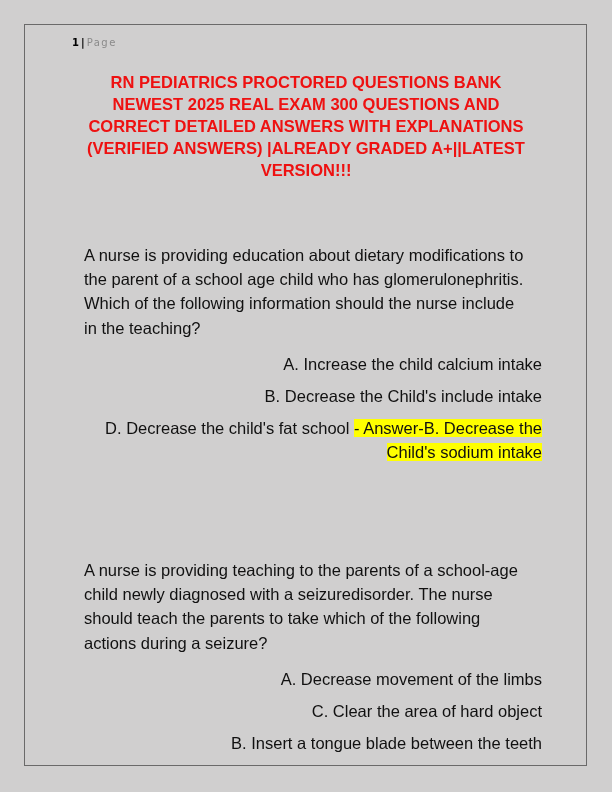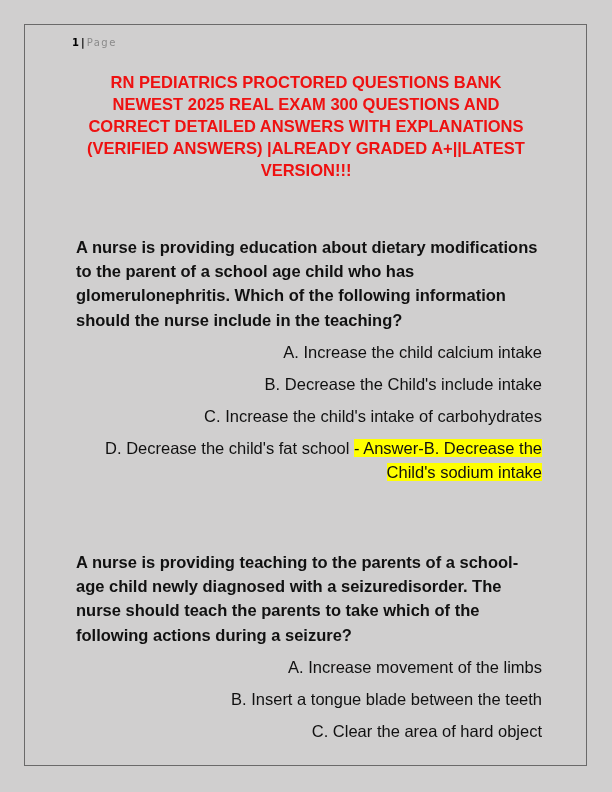--- a/index.html
+++ b/index.html
@@ -37,43 +37,42 @@
       font-size: 16.5px;
       line-height: 22px;
     }
     .question {
       position: absolute;
       left: 72px;
       width: 470px;
       color: #111;
       font-size: 16.5px;
     }
-    .q-stem { line-height: 24.2px; margin: 4px; font-weight: bold; }
+    .q-stem { line-height: 24.2px; margin: 12px; }
     .q-option { line-height: 24.2px; margin: 7.8px 0 0 0; text-align: right; }
     .highlight { background: #ffff00; }
     #q1 { top: 231px; }
     #q2 { top: 546px; }
   </style>
 </head>
 <body>
 
 <div class="page-border"></div>
 
 <div class="page-num">
   <span class="num">1</span><span class="sep">|</span><span class="label">Page</span>
 </div>
 
 <div class="title">RN PEDIATRICS PROCTORED QUESTIONS BANK NEWEST 2025 REAL EXAM 300 QUESTIONS AND CORRECT DETAILED ANSWERS WITH EXPLANATIONS (VERIFIED ANSWERS) |ALREADY GRADED A+||LATEST VERSION!!!</div>
 
 <div class="question" id="q1">
   <p class="q-stem">A nurse is providing education about dietary modifications to the parent of a school age child who has glomerulonephritis. Which of the following information should the nurse include in the teaching?</p>
   <p class="q-option">A. Increase the child calcium intake</p>
   <p class="q-option">B. Decrease the Child's include intake</p>
-  <p class="q-option">C. Increase the child's intake of carbohydrates</p>
   <p class="q-option"><span>D. Decrease the child's fat school</span> <span class="highlight">- Answer-B. Decrease the Child's sodium intake</span></p>
 </div>
 
 <div class="question" id="q2">
   <p class="q-stem">A nurse is providing teaching to the parents of a school-age child newly diagnosed with a seizuredisorder. The nurse should teach the parents to take which of the following actions during a seizure?</p>
-  <p class="q-option">A. Increase movement of the limbs</p>
+  <p class="q-option">A. Decrease movement of the limbs</p>
+  <p class="q-option">C. Clear the area of hard object</p>
   <p class="q-option">B. Insert a tongue blade between the teeth</p>
-  <p class="q-option">C. Clear the area of hard object</p>
 </div>
 
 </body></html>

